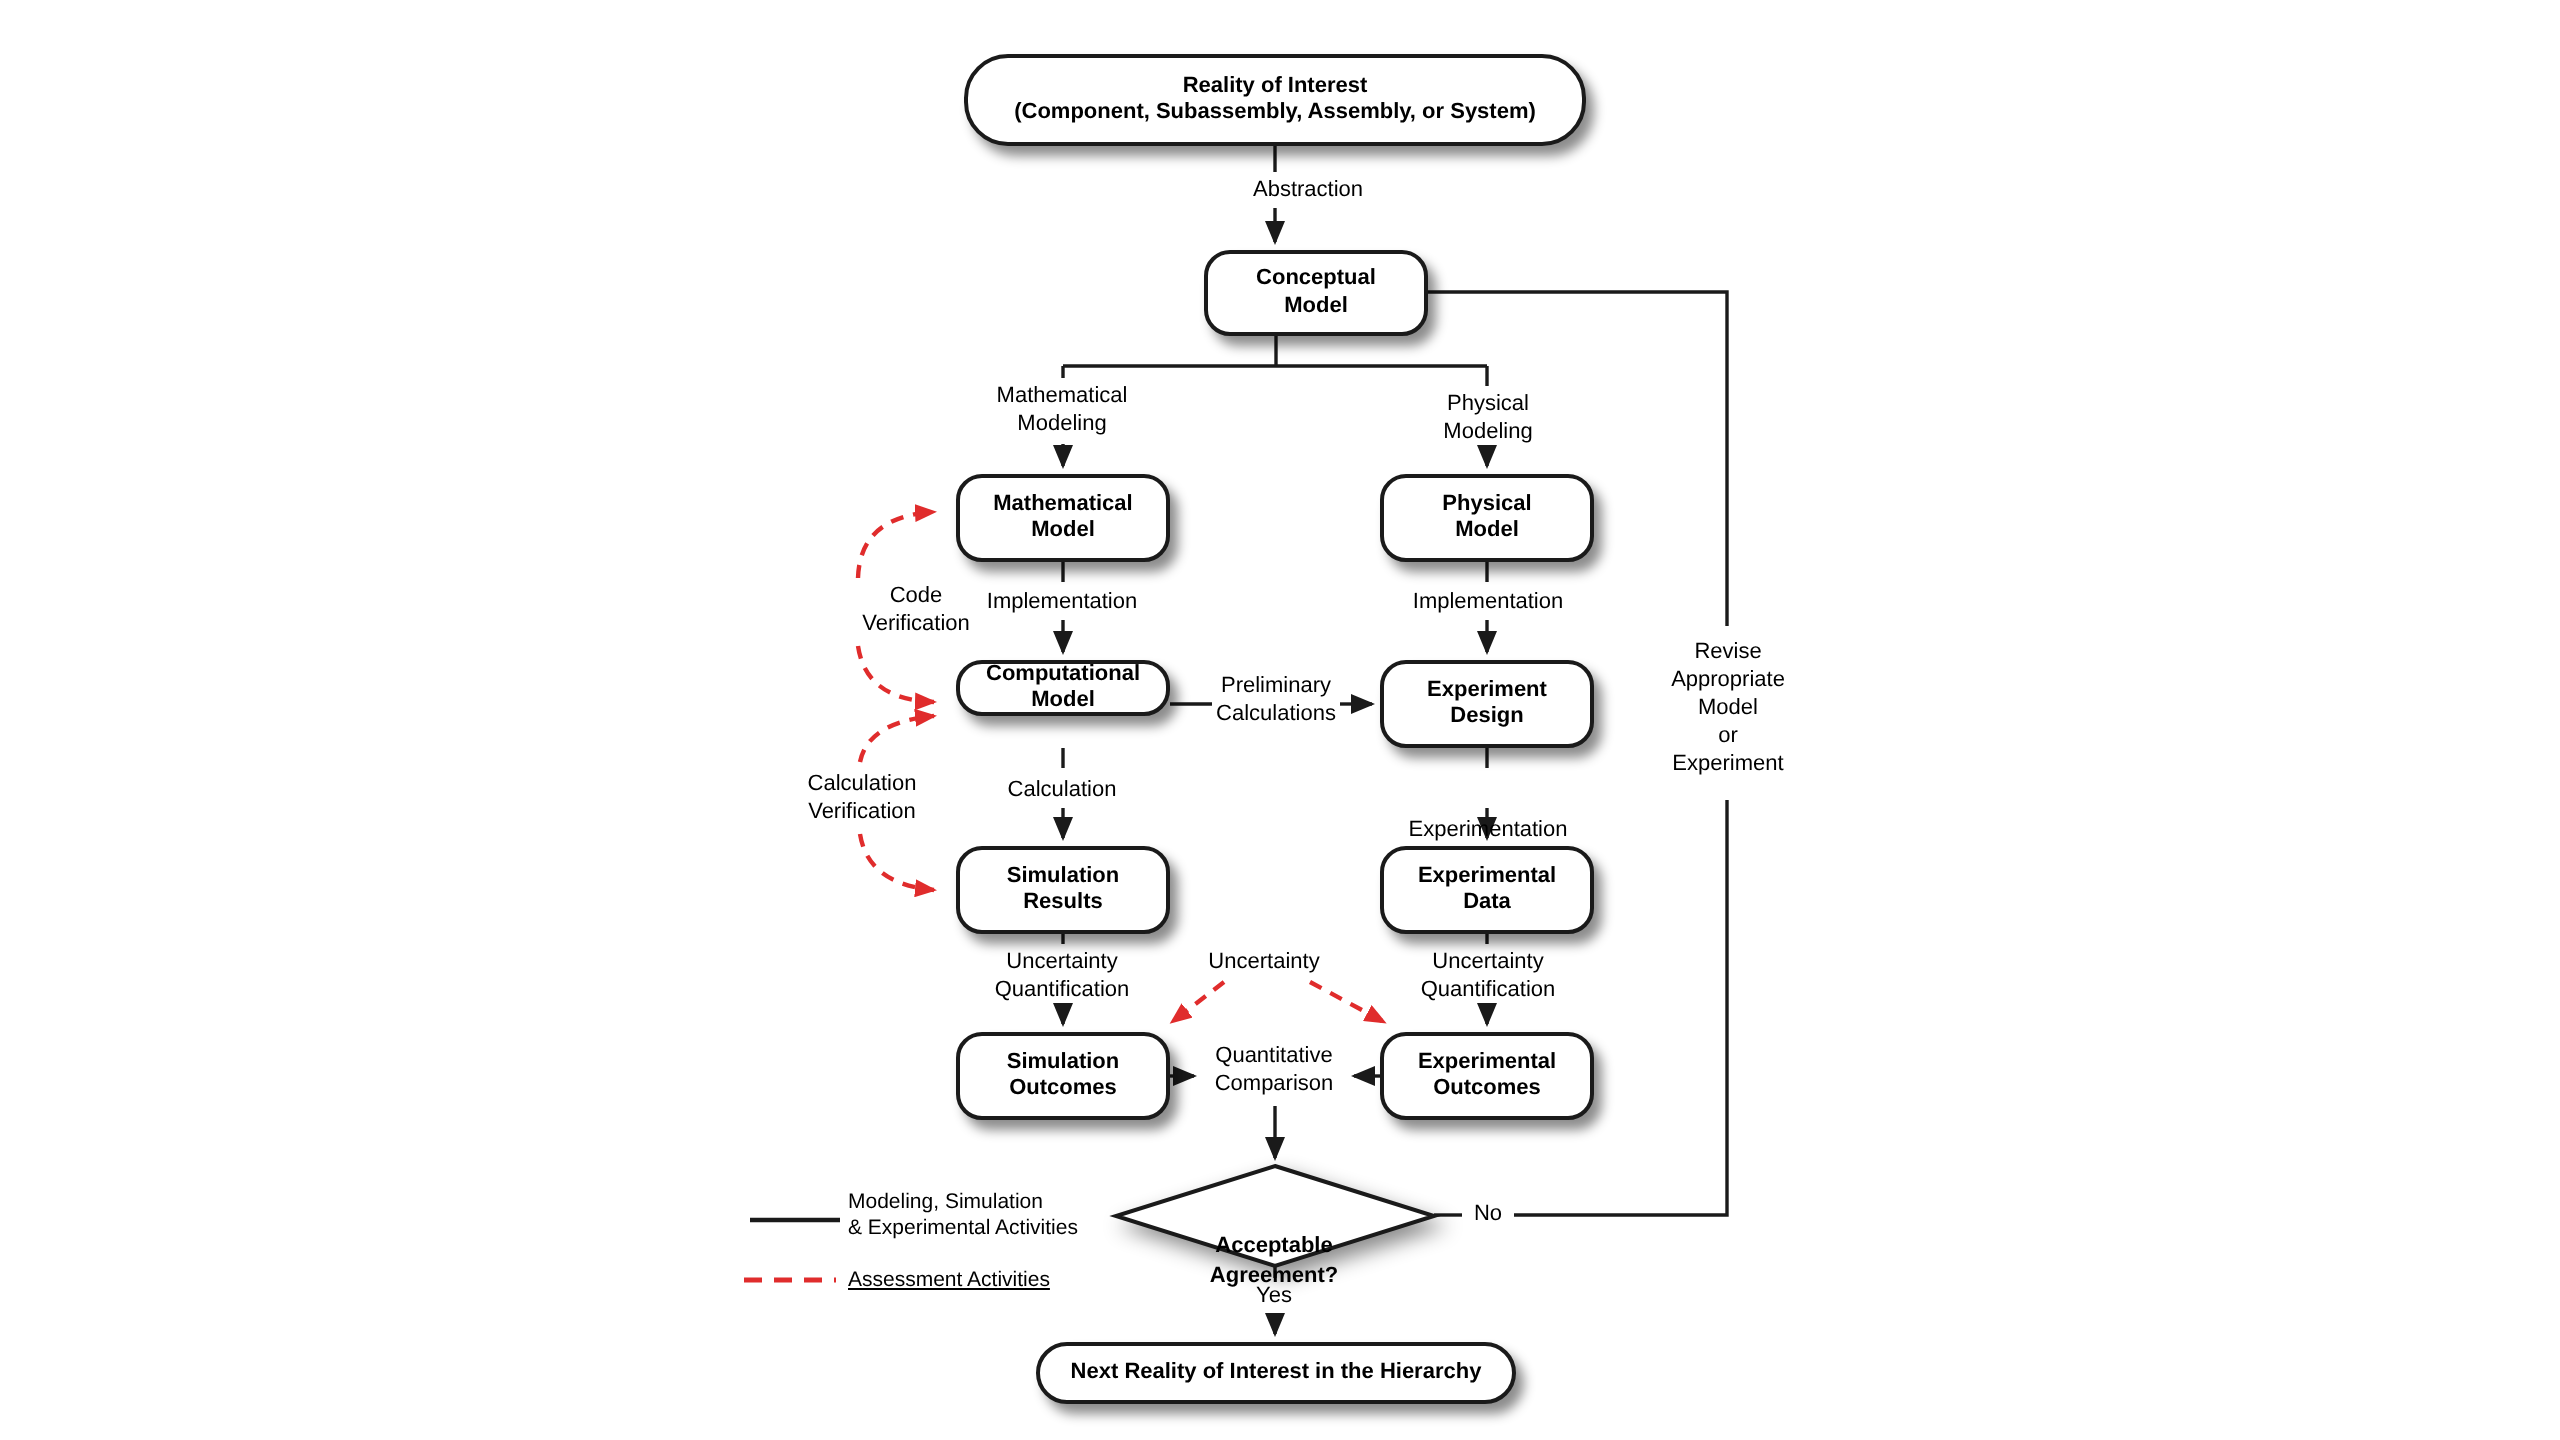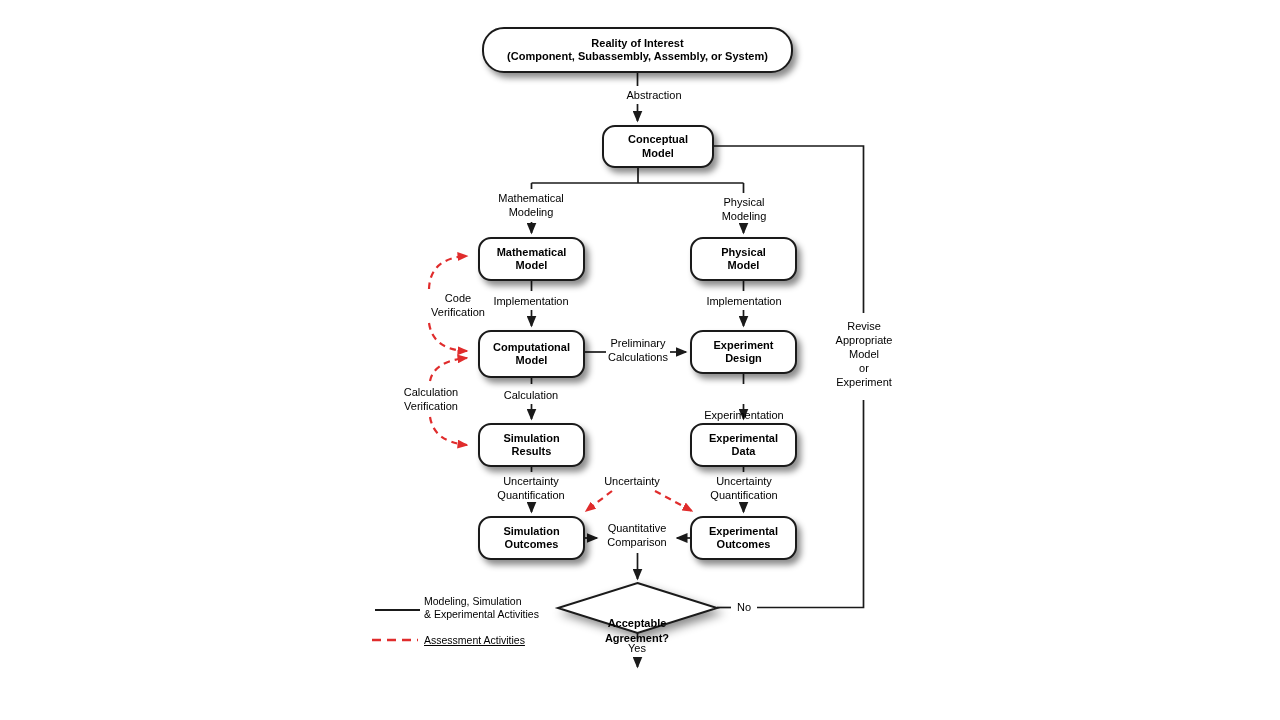--- a/index.html
+++ b/index.html
@@ -128,41 +128,42 @@
 
   <div class="node" style="left:582px;top:125px;width:112px;height:43px;margin-left:20px;">Conceptual
 Model</div>
 
   <div class="node" style="left:478px;top:237px;width:107px;height:44px;">Mathematical
 Model</div>
 
   <div class="node" style="left:690px;top:237px;width:107px;height:44px;">Physical
 Model</div>
 
-  <div class="node" style="left:478px;top:330px;width:107px;height:48px;">Computational
+  <div class="node" style="left:478px;top:330px;width:107px;height:28px;">Computational
 Model</div>
 
   <div class="node" style="left:690px;top:330px;width:107px;height:44px;">Experiment
 Design</div>
 
   <div class="node" style="left:478px;top:423px;width:107px;height:44px;">Simulation
 Results</div>
 
   <div class="node" style="left:690px;top:423px;width:107px;height:44px;">Experimental
 Data</div>
 
   <div class="node" style="left:478px;top:516px;width:107px;height:44px;">Simulation
 Outcomes</div>
 
   <div class="node" style="left:690px;top:516px;width:107px;height:44px;">Experimental
 Outcomes</div>
 
   <div class="diamond-text" style="left:637px;top:616px;">Acceptable
 Agreement?</div>
 
+  <div class="node" style="left:518px;top:671px;width:240px;height:31px;border-radius:16px;">Next Reality of Interest in the Hierarchy</div>
 
   <div class="lbl" style="left:637px;top:88px;margin-left:17px;">Abstraction</div>
 
   <div class="lbl" style="left:531px;top:191px;">Mathematical
 Modeling</div>
 
   <div class="lbl" style="left:744px;top:195px;">Physical
 Modeling</div>
 
   <div class="lbl" style="left:531px;top:294px;">Implementation</div>

